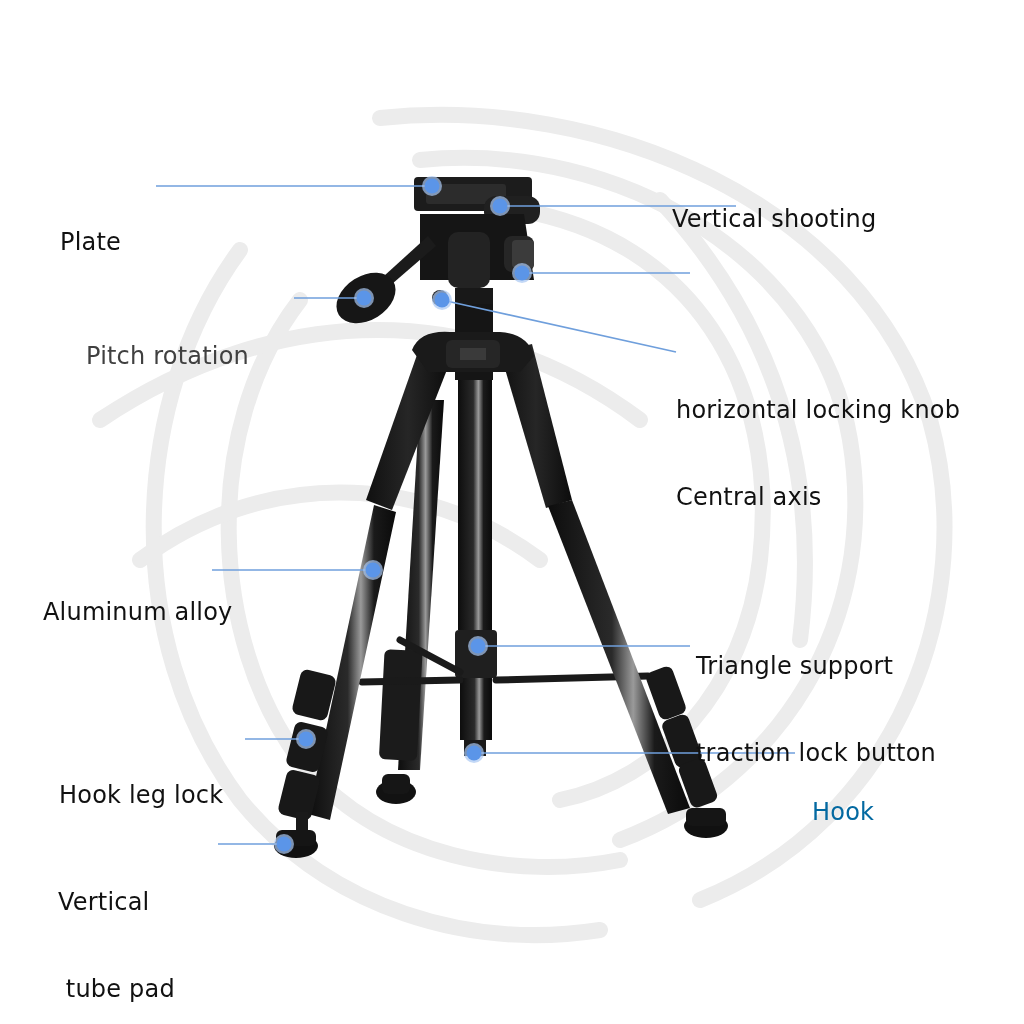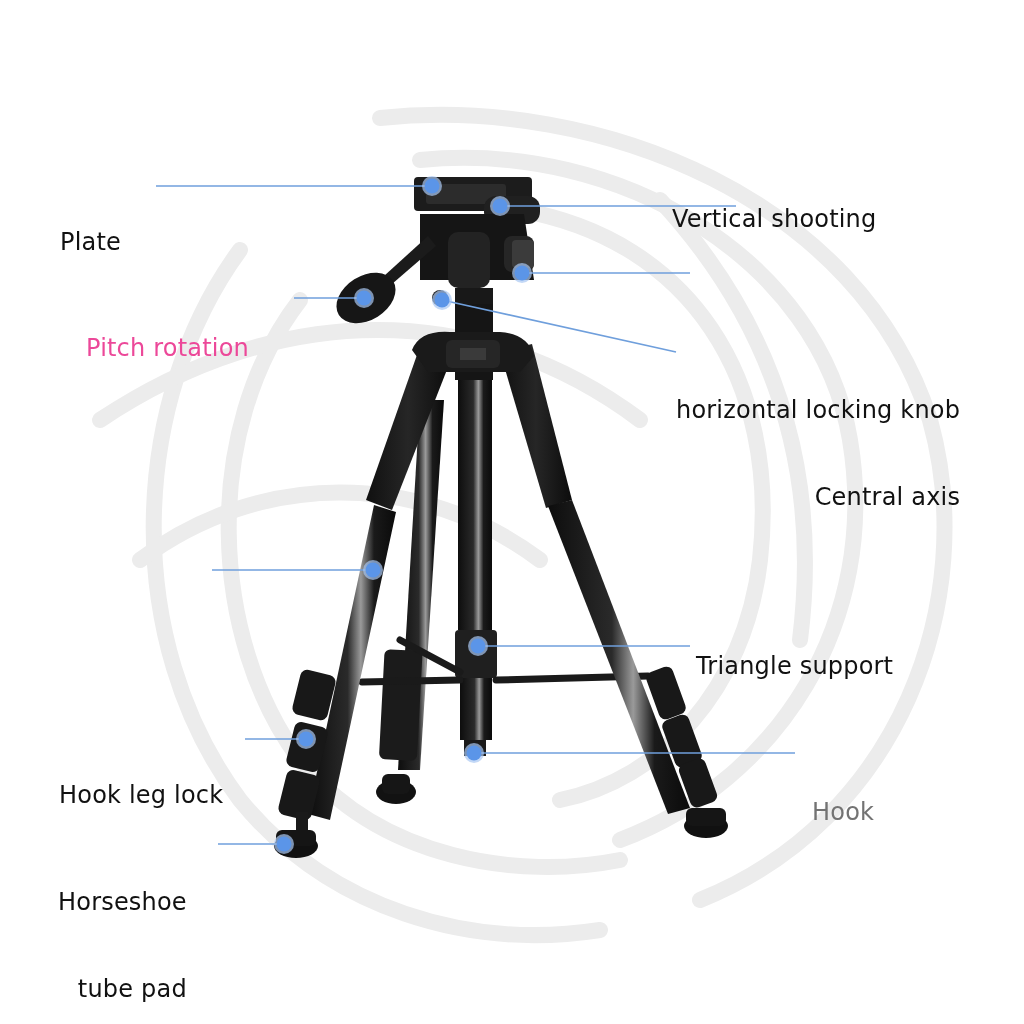--- a/index.html
+++ b/index.html
@@ -1,20 +1,19 @@
 <!DOCTYPE html>
 <html><head>
 <meta charset="utf-8">
 <style>
   html, body { margin:0; padding:0; background:#ffffff; }
   #stage {
     position:relative; width:1024px; height:1024px; overflow:hidden;
     background:#ffffff;
     font-family:"DejaVu Sans", "Liberation Sans", sans-serif;
-    text-align:right;
   }
   #bg-watermark, #tripod-svg, #callouts-svg { position:absolute; left:0; top:0; width:1024px; height:1024px; }
   .label {
     position:absolute; color:#111111; font-size:24px; line-height:29px;
     white-space:pre; letter-spacing:0.2px;
   }
   .label span { display:block; }
 </style>
 </head>
 <body>
@@ -169,36 +168,38 @@
 
   <div id="labels">
     <div class="label" style="left: 60px; top: 170px; color: rgb(17, 17, 17);">
       <span>Plate</span>
     </div>
     <div class="label" style="left: 672px; top: 147px; color: rgb(17, 17, 17);">
       <span>Vertical shooting</span>
     </div>
     <div class="label" style="left: 695px; top: 253px; color: rgb(17, 17, 17);">
     </div>
-    <div class="label" style="left: 86px; top: 276px; color: #ec4899;">
+    <div class="label" style="left: 86px; top: 284px; color: #404040;">
       <span>Pitch rotation</span>
     </div>
     <div class="label" style="left: 676px; top: 338px; color: rgb(17, 17, 17);">
       <span>horizontal locking knob</span>
       <span>Central axis</span>
     </div>
     <div class="label" style="left: 43px; top: 540px; color: rgb(17, 17, 17);">
+      <span>Aluminum alloy</span>
     </div>
     <div class="label" style="left: 696px; top: 594px; color: rgb(17, 17, 17);">
       <span>Triangle support</span>
+      <span>traction lock button</span>
     </div>
     <div class="label" style="left: 59px; top: 723px; color: rgb(17, 17, 17);">
       <span>Hook leg lock</span>
     </div>
-    <div class="label" style="left: 812px; top: 740px; color: #737373;">
+    <div class="label" style="left: 812px; top: 740px; color: #0369a1;">
       <span>Hook</span>
     </div>
     <div class="label" style="left: 58px; top: 830px; color: rgb(17, 17, 17);">
-      <span>Horseshoe</span>
+      <span>Vertical</span>
       <span> tube pad</span>
     </div>
   </div>
 </div>
 
 </body></html>

